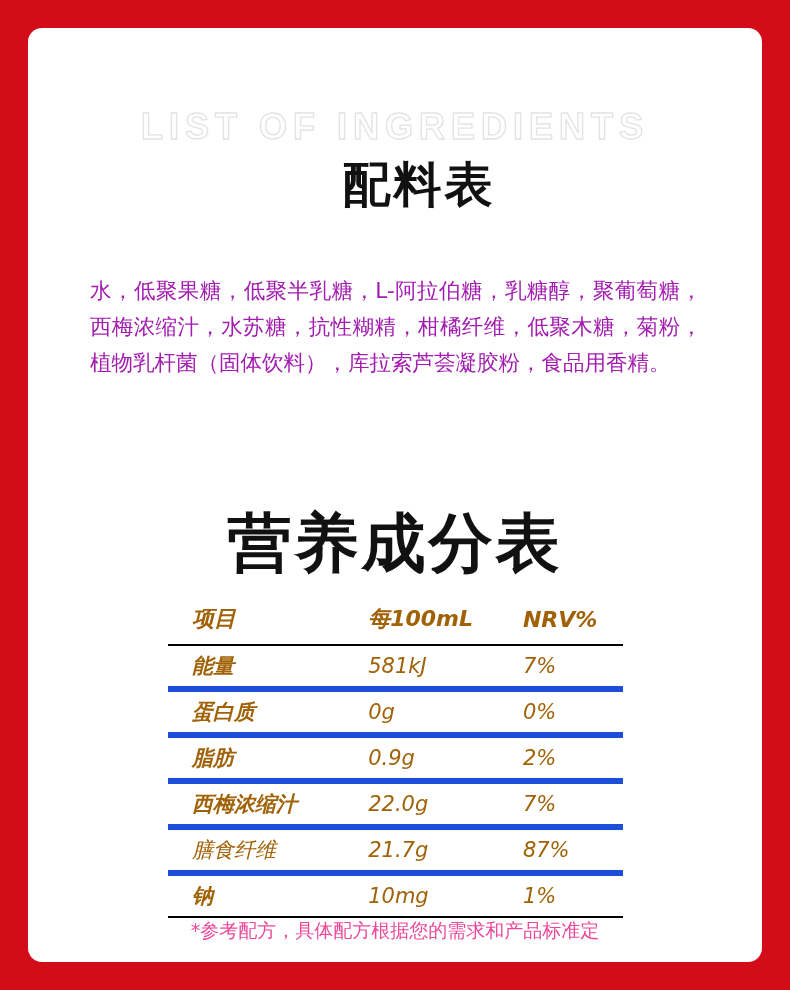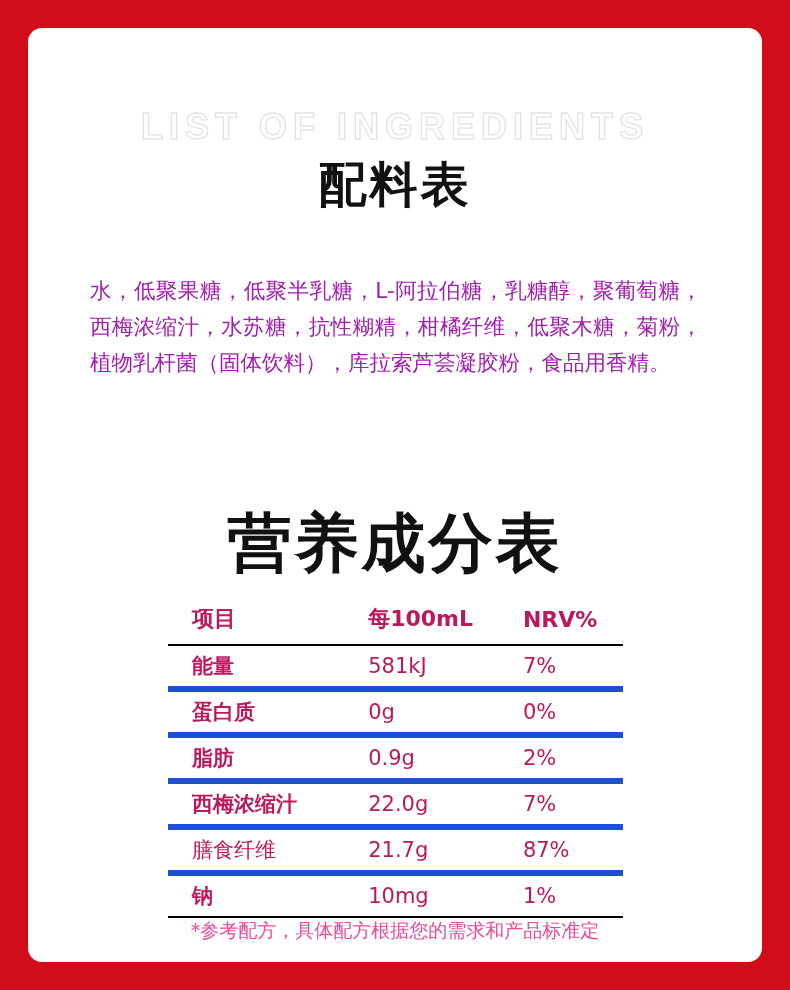--- a/index.html
+++ b/index.html
@@ -57,20 +57,21 @@
     width: 734px;
     text-align: center;
     font-weight: 700;
     color: #111111;
     font-family: "DejaVu Sans", "Liberation Sans", sans-serif;
   }
   #title-ingredients {
     top: 125px;
     font-size: 48px;
     letter-spacing: 3px;
+    margin-left: 24px;
   }
   #title-nutrient {
     top: 472px;
     font-size: 64px;
     letter-spacing: 3px;
   }
 
   .ingredients-body {
     position: absolute;
     left: 62px;
@@ -86,22 +87,23 @@
   .nutrition-wrap {
     position: absolute;
     left: 140px;
     top: 570px;
     width: 455px;
   }
   table.nutrition {
     width: 100%;
     border-collapse: collapse;
     font-size: 21px;
-    color: #be185d;
+    color: #a16207;
     font-family: "DejaVu Sans", "Liberation Sans", sans-serif;
+    font-style: italic;
   }
   table.nutrition th,
   table.nutrition td {
     text-align: left;
     padding: 6px 0 6px 0;
     font-weight: 400;
   }
   table.nutrition thead th {
     font-weight: 700;
     font-size: 22px;

